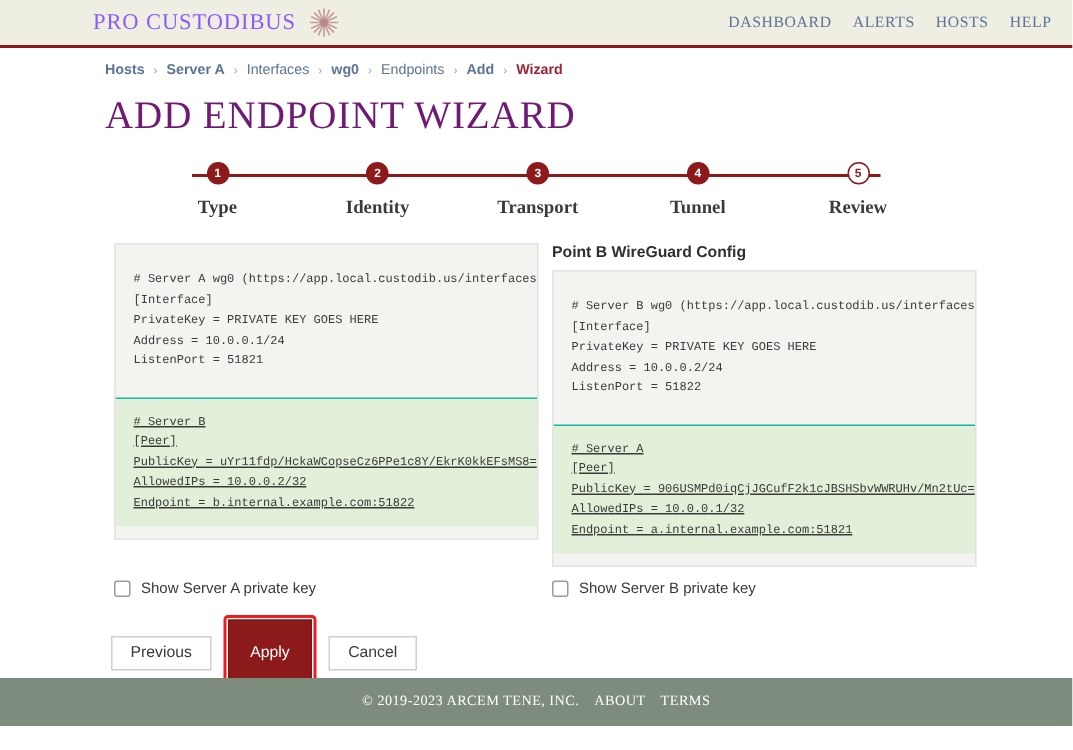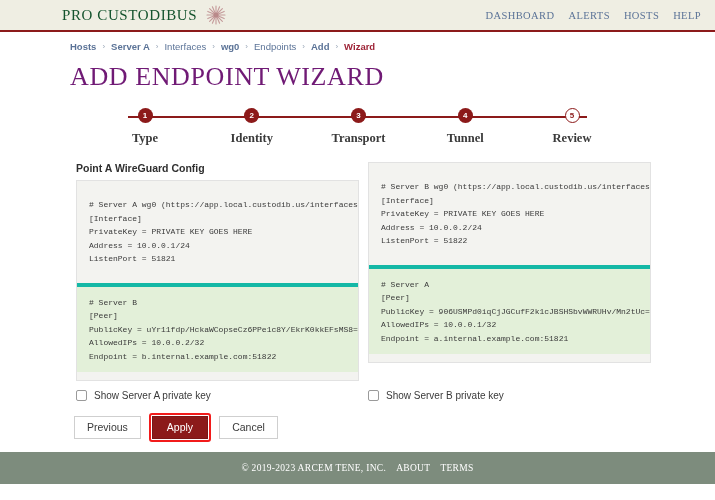--- a/index.html
+++ b/index.html
@@ -29,21 +29,21 @@
   }
   .brand {
     display: flex;
     align-items: center;
     margin-left: 62px;
   }
   .brand-text {
     font-family: "Liberation Serif", serif;
     font-size: 15px;
     letter-spacing: 0.6px;
-    color: #14532d;
+    color: #8b5cf6;
     white-space: nowrap;
   }
   .brand-emblem {
     width: 22px;
     height: 22px;
     margin-left: 8px;
     position: relative;
   }
   .brand-emblem svg { display: block; }
 
@@ -177,21 +177,22 @@
     padding: 9px 10px 9px 12px;
     font-family: "Liberation Mono", monospace;
     font-size: 8px;
     line-height: 13.5px;
     color: #3a3a3a;
     white-space: pre;
     overflow: hidden;
   }
   .config-block.peer {
     background: #e3f0d9;
-    border-top: 4px solid #14b8a6;
+    border-top: 1px solid #14b8a6;
+    text-decoration: underline;
   }
 
   
   .checks {
     margin: 9px 0 0 0;
     padding: 0 72px 0 76px;
     display: flex;
     gap: 9px;
     box-sizing: border-box;
   }
@@ -235,21 +236,21 @@
     border: 2px solid #f21b1b;
     border-radius: 3px;
     padding: 1px;
     display: inline-block;
     line-height: 0;
   }
   .btn.primary {
     background: #8c1a1a;
     border: 1px solid #7a1616;
     color: #ffffff;
-    padding: 5px 14px;
+    padding: 16px 14px;
   }
 
   
   .footer {
     position: absolute;
     left: 0;
     right: 0;
     bottom: 16px;
     height: 32px;
     background: #7d8c7d;
@@ -345,36 +346,36 @@
     </div>
     <div class="step pending">
       <div class="step-circle">5</div>
       <div class="step-label">Review</div>
     </div>
   </div>
 </div>
 
 <div class="configs">
   <div class="config-col">
-    <div class="config-title">Point A WireGuard Config</div>
     <div class="config-box">
       <pre class="config-block"># Server A wg0 (https://app.local.custodib.us/interfaces/6e5
 [Interface]
 PrivateKey = PRIVATE KEY GOES HERE
 Address = 10.0.0.1/24
 ListenPort = 51821</pre>
       <pre class="config-block peer"># Server B
 [Peer]
 PublicKey = uYr11fdp/HckaWCopseCz6PPe1c8Y/EkrK0kkEFsMS8=
 AllowedIPs = 10.0.0.2/32
 Endpoint = b.internal.example.com:51822</pre>
     </div>
   </div>
 
   <div class="config-col">
+    <div class="config-title">Point B WireGuard Config</div>
     <div class="config-box">
       <pre class="config-block"># Server B wg0 (https://app.local.custodib.us/interfaces/h8v
 [Interface]
 PrivateKey = PRIVATE KEY GOES HERE
 Address = 10.0.0.2/24
 ListenPort = 51822</pre>
       <pre class="config-block peer"># Server A
 [Peer]
 PublicKey = 906USMPd0iqCjJGCufF2k1cJBSHSbvWWRUHv/Mn2tUc=
 AllowedIPs = 10.0.0.1/32

